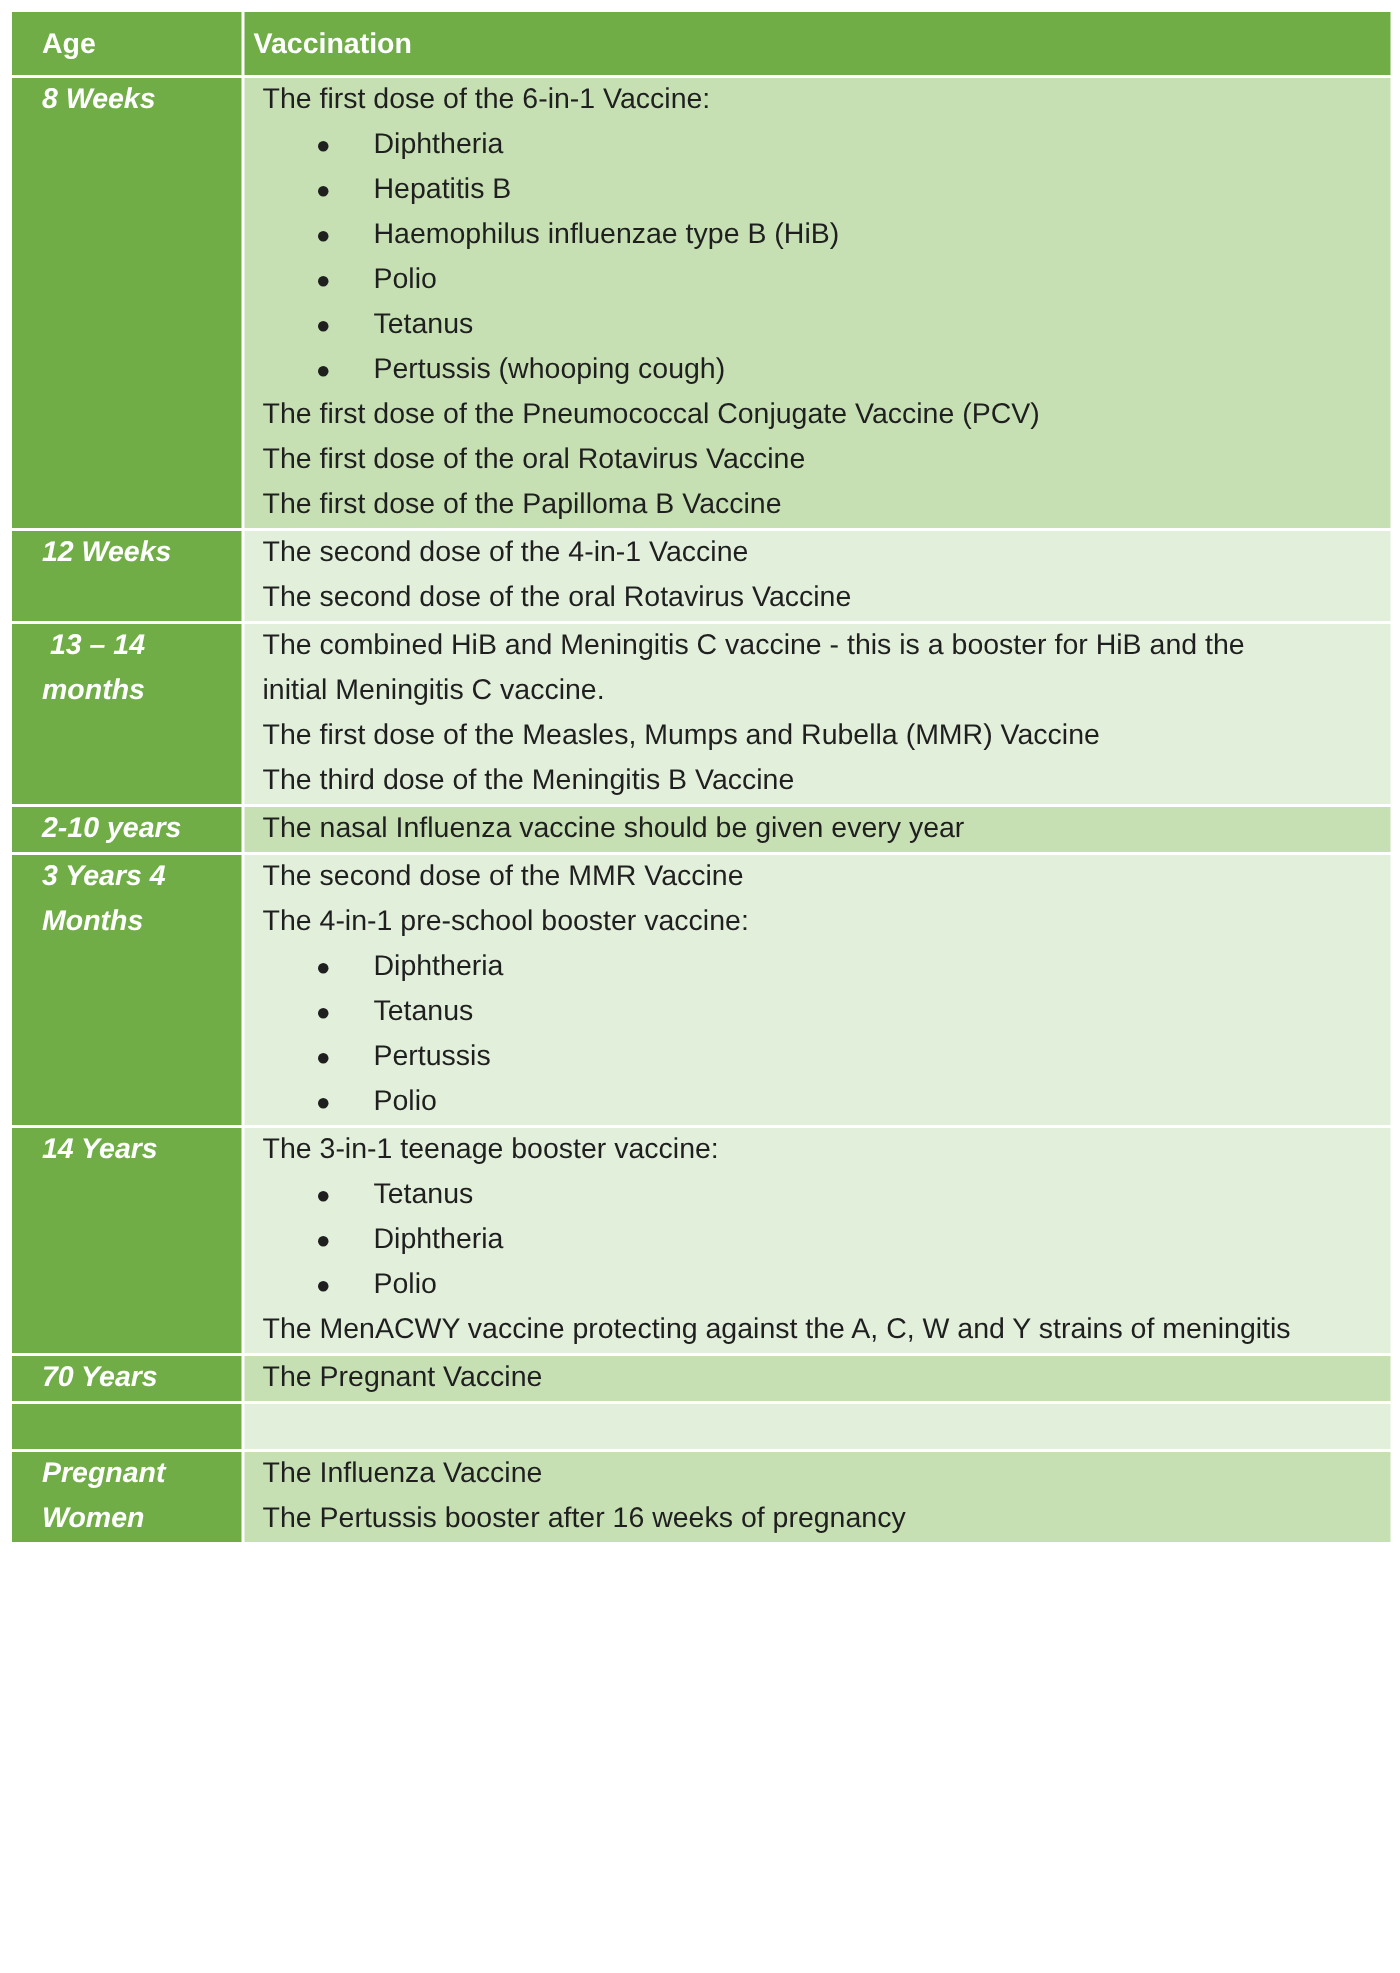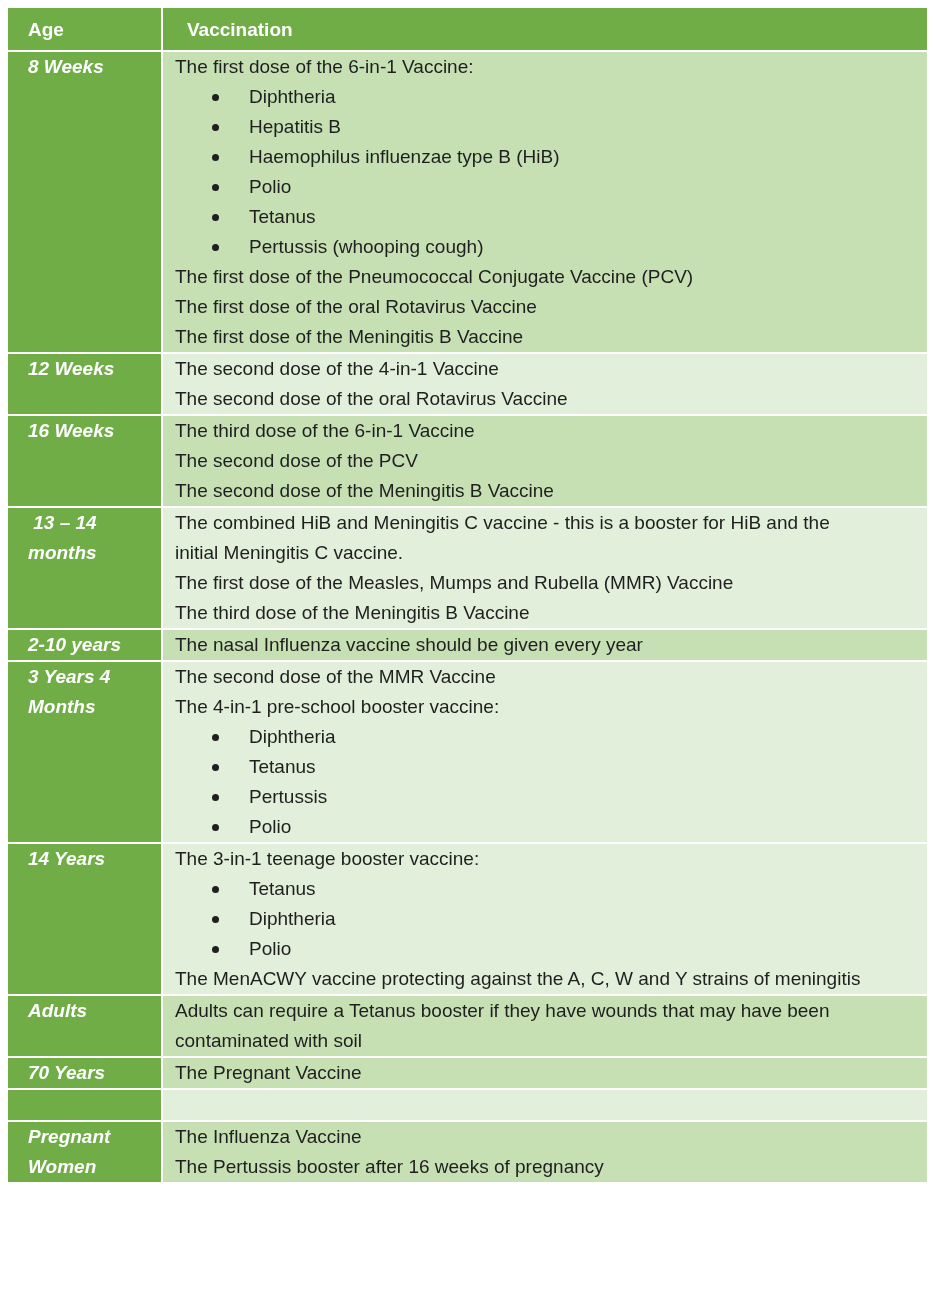--- a/index.html
+++ b/index.html
@@ -35,21 +35,21 @@
     background: var(--header-green);
     color: var(--text-light);
     font-size: 19px;
     font-weight: 700;
     text-align: left;
     vertical-align: middle;
     height: 42px;
     line-height: 25px;
     padding: 0 0 0 20px;
   }
-  thead th.vax-head { padding-left: 24px; }
+  thead th.vax-head { padding-left: 6px; }
 
   tbody th.age-cell {
     background: var(--header-green);
     color: var(--text-light);
     font-size: 19px;
     font-weight: 700;
     text-align: left;
     vertical-align: top;
     line-height: 30px;
     padding: 0 6px 0 20px;
@@ -141,59 +141,40 @@
     <span class="txt">The first dose of the Pneumococcal Conjugate Vaccine (PCV)</span>
   </div>
 
   <div class="line">
     
     <span class="txt">The first dose of the oral Rotavirus Vaccine</span>
   </div>
 
   <div class="line">
     
-    <span class="txt">The first dose of the Meningitis B Vaccine</span>
+    <span class="txt">The first dose of the Papilloma B Vaccine</span>
   </div>
 </td>
   </tr>
 
   <tr>
     <th class="age-cell" scope="row">12 Weeks</th>
     <td class="vax-cell light">
   <div class="line">
     
     <span class="txt">The second dose of the 4-in-1 Vaccine</span>
   </div>
 
   <div class="line">
     
     <span class="txt">The second dose of the oral Rotavirus Vaccine</span>
   </div>
 </td>
   </tr>
 
-  <tr>
-    <th class="age-cell" scope="row">16 Weeks</th>
-    <td class="vax-cell medium">
-  <div class="line">
-    
-    <span class="txt">The third dose of the 6-in-1 Vaccine</span>
-  </div>
-
-  <div class="line">
-    
-    <span class="txt">The second dose of the PCV</span>
-  </div>
-
-  <div class="line">
-    
-    <span class="txt">The second dose of the Meningitis B Vaccine</span>
-  </div>
-</td>
-  </tr>
 
   <tr>
     <th class="age-cell" scope="row"> 13 – 14 months</th>
     <td class="vax-cell light">
   <div class="line">
     
     <span class="txt">The combined HiB and Meningitis C vaccine - this is a booster for HiB and the initial Meningitis C vaccine.</span>
   </div>
 
   <div class="line">
@@ -277,29 +258,20 @@
     <span class="txt">Polio</span>
   </div>
 
   <div class="line">
     
     <span class="txt">The MenACWY vaccine protecting against the A, C, W and Y strains of meningitis</span>
   </div>
 </td>
   </tr>
 
-  <tr>
-    <th class="age-cell" scope="row">Adults</th>
-    <td class="vax-cell medium">
-  <div class="line">
-    
-    <span class="txt">Adults can require a Tetanus booster if they have wounds that may have been contaminated with soil</span>
-  </div>
-</td>
-  </tr>
 
 
   <tr>
     <th class="age-cell" scope="row">70 Years</th>
     <td class="vax-cell medium">
   <div class="line">
     
     <span class="txt">The Pregnant Vaccine</span>
   </div>
 </td>

